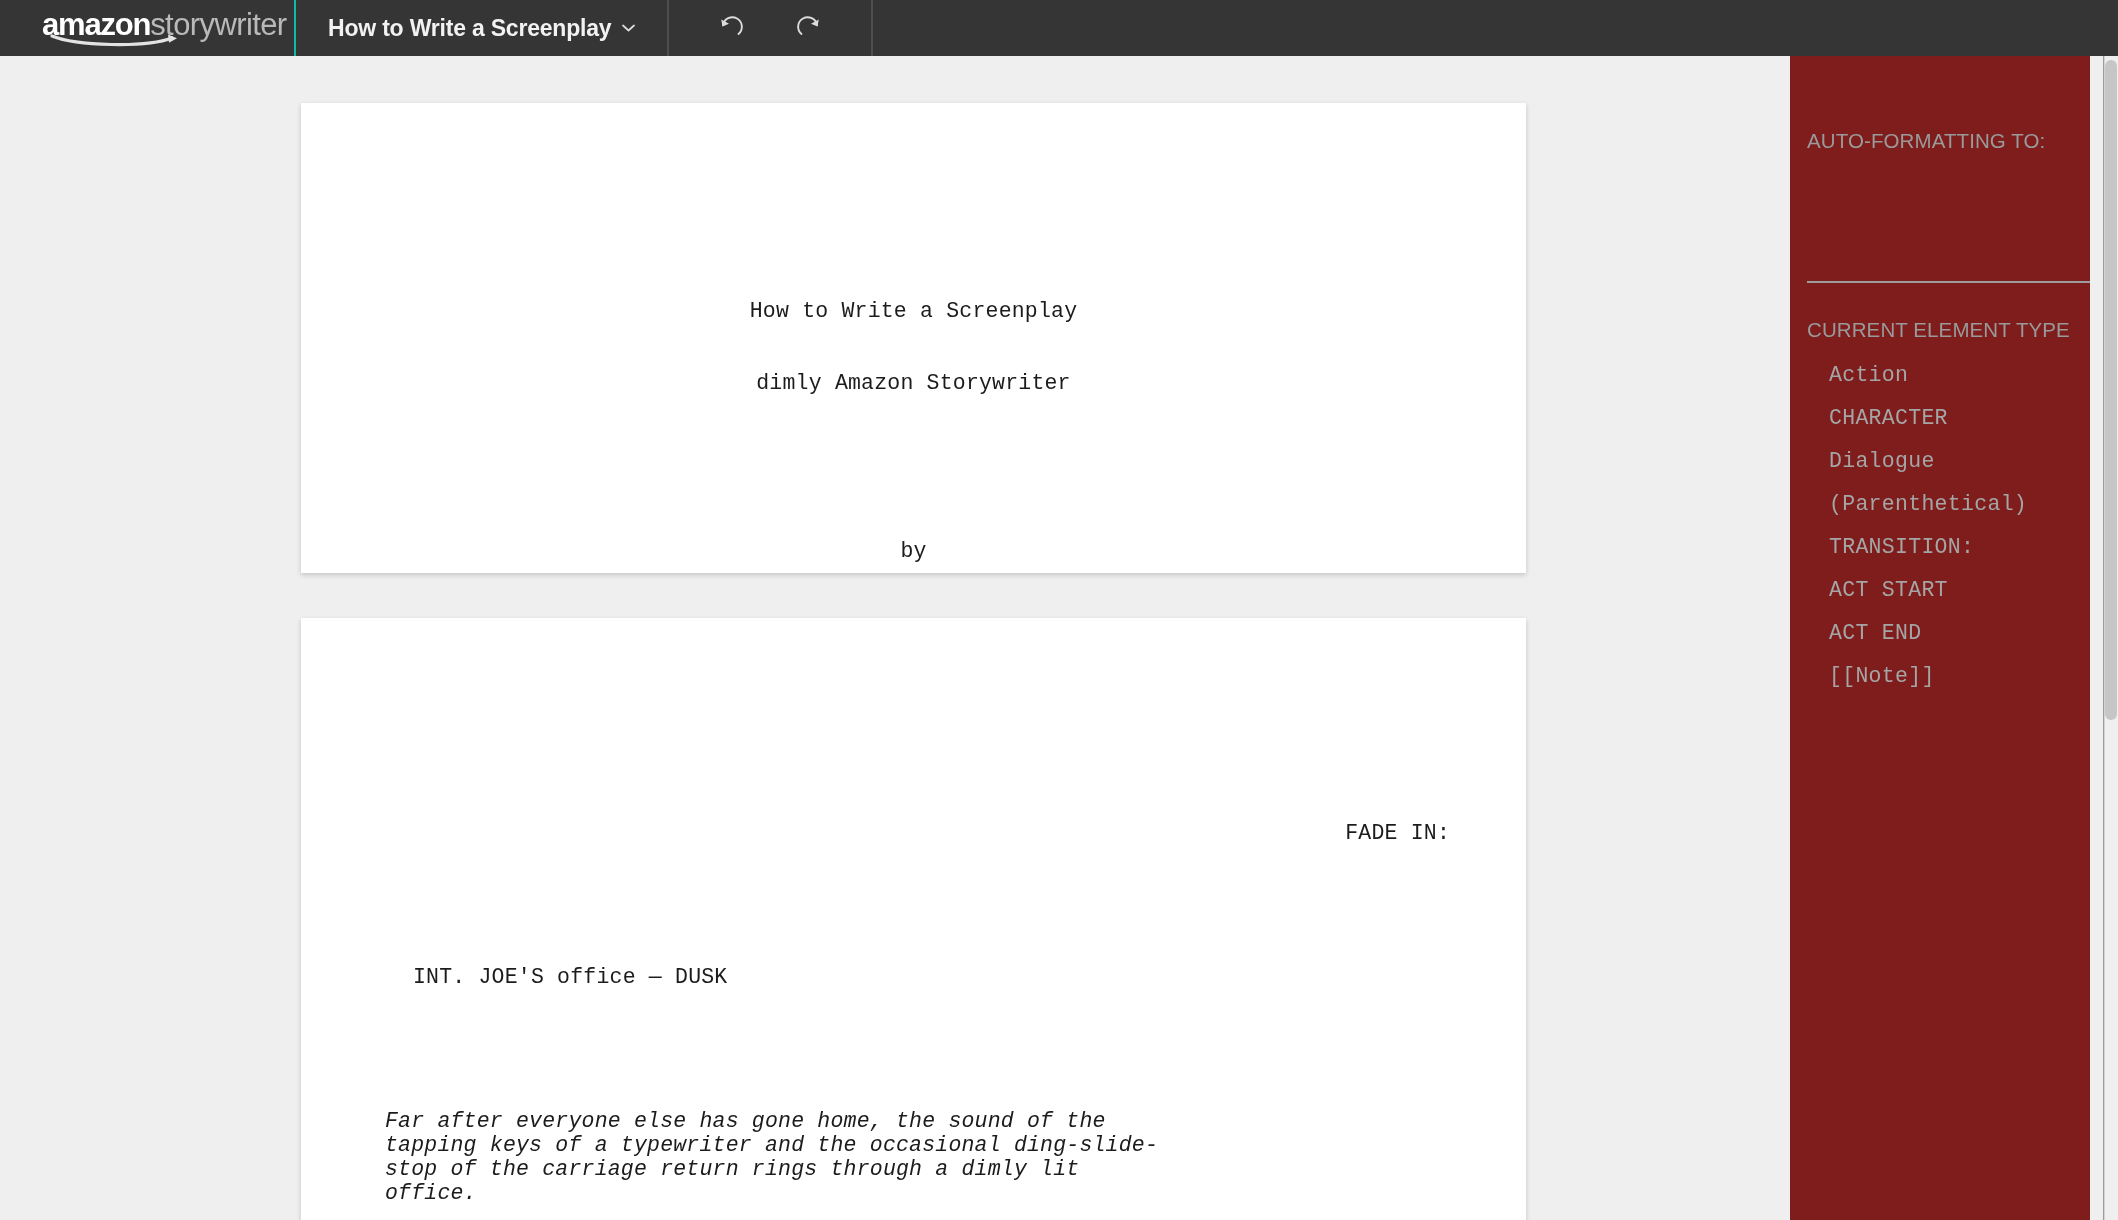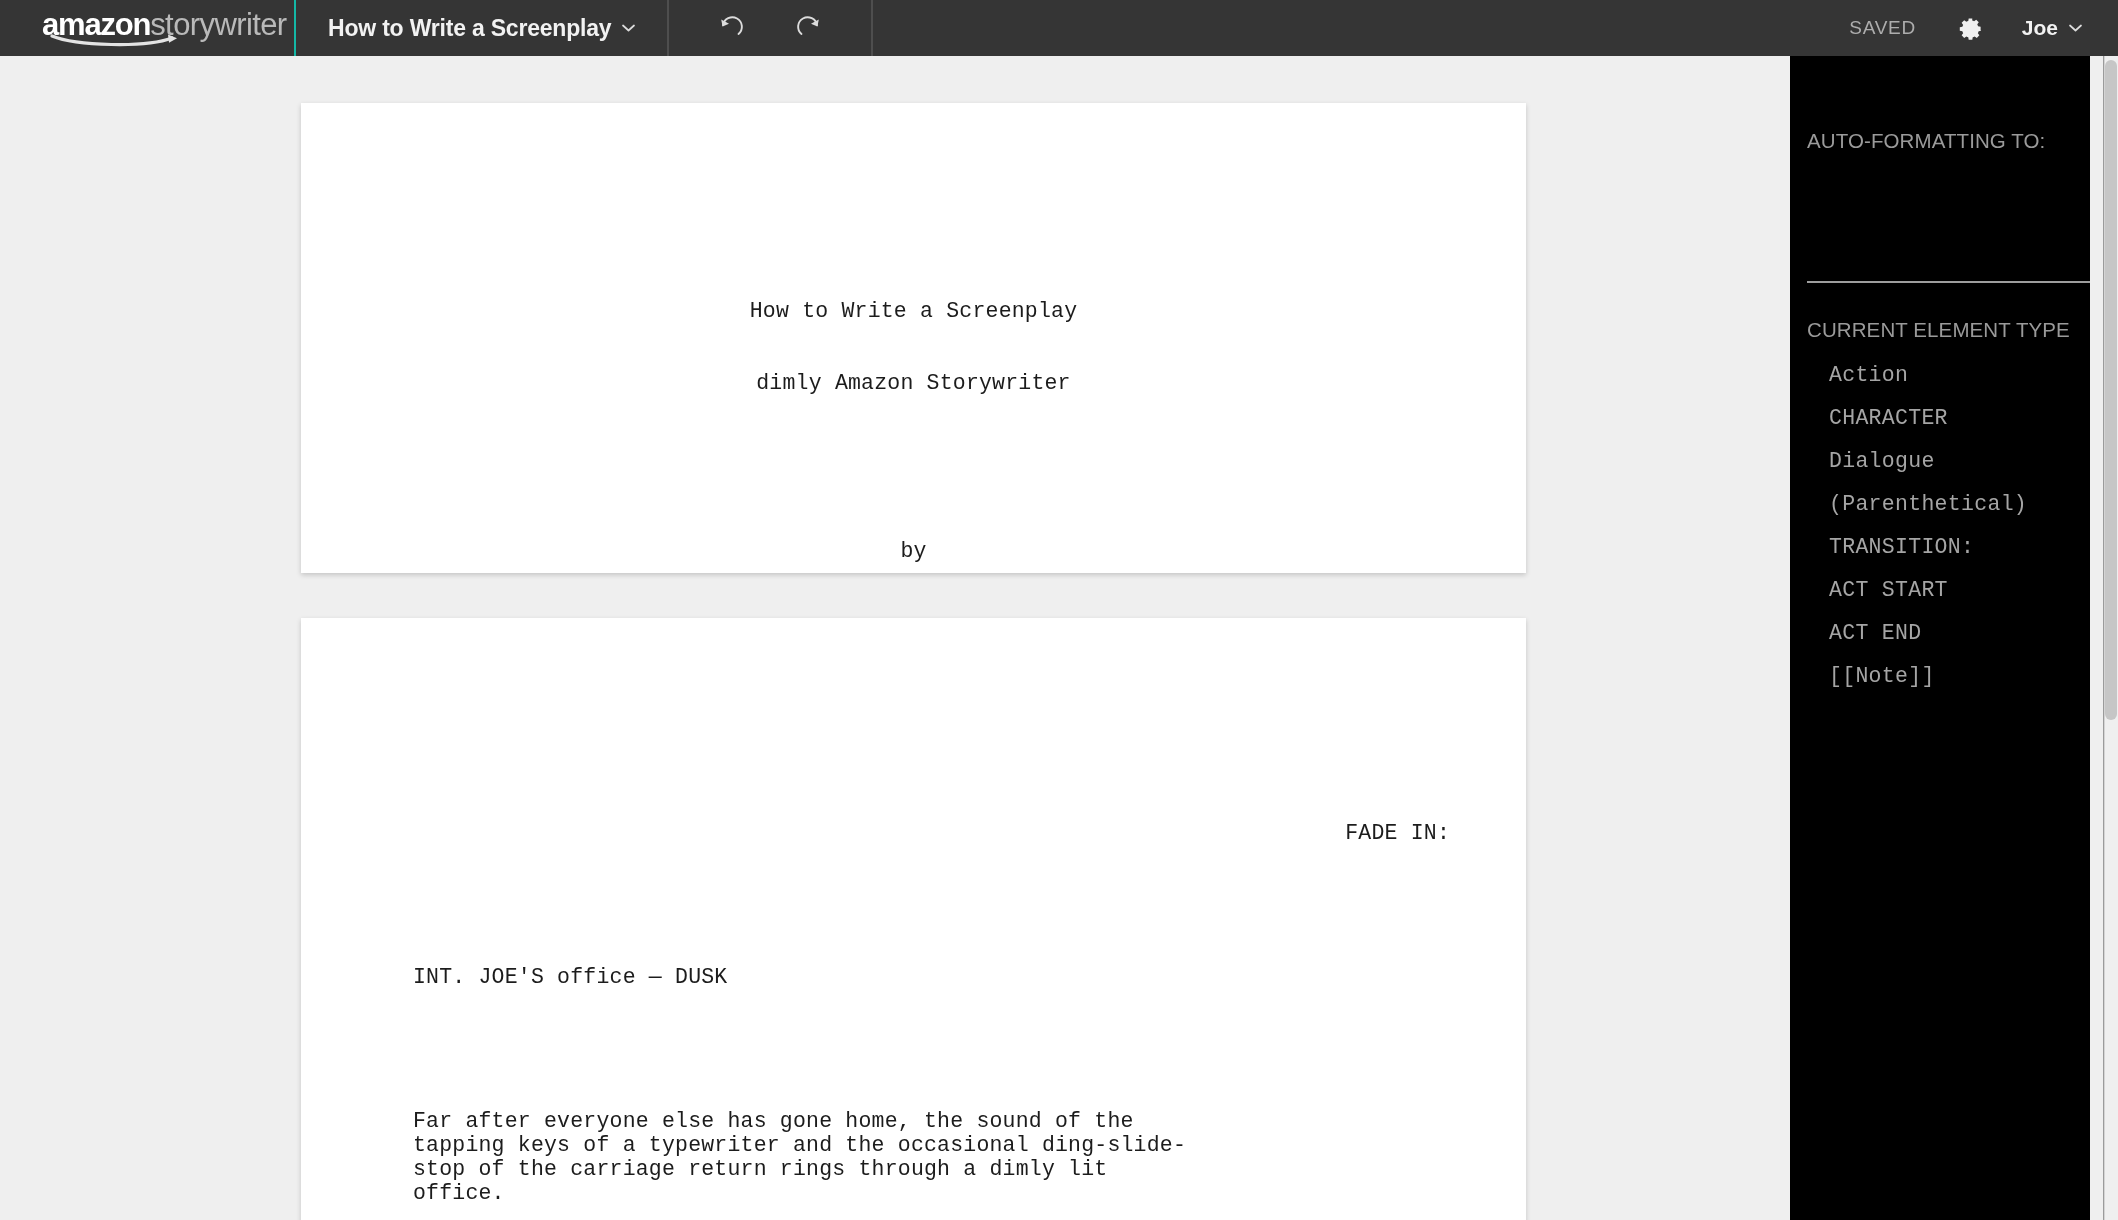--- a/index.html
+++ b/index.html
@@ -156,30 +156,30 @@
     text-align: center;
   }
   .title-block .gap-sm { height: 48px; }
   .title-block .gap-md { height: 42px; }
 
   
   .body-block { padding: 155px 0 0 0; }
   .sp-line { padding-left: 112px; }
   .sp-right { text-align: right; padding-right: 76px; }
   .sp-blank { height: 24px; }
-  .sp-para  { padding-left: 112px; padding-right: 60px; }
+  .sp-para  { padding-left: 84px; padding-right: 60px; font-style: italic; }
 
   
   .sidebar {
     position: absolute;
     top: 56px;
     left: 1790px;
     width: 300px;
     height: 1164px;
-    background: #000000;
+    background: #7f1d1d;
     padding: 0;
   }
   .side-label {
     font-family: "Liberation Sans", sans-serif;
     font-size: 20.5px;
     font-weight: 400;
     color: #9a9a9a;
     letter-spacing: 0.1px;
     white-space: nowrap;
   }
@@ -280,41 +280,20 @@
         <svg width="32" height="32" viewBox="0 0 32 32">
           <path d="M7.5,22 A9.5,9.5 0 1 1 23,13.2" stroke="#dcdcdc" stroke-width="1.9" fill="none" stroke-linecap="round"></path>
           <path d="M24.8,7.6 L23.4,14.4 L17,11.8 Z" fill="#dcdcdc"></path>
         </svg>
       </span>
     </div>
   </div>
 
   <div class="topbar-spacer"></div>
 
-  <div class="topbar-right">
-    <span class="saved-label">SAVED</span>
-
-    <span class="icon-btn gear-btn">
-      <span>
-        <svg width="27" height="27" viewBox="0 0 24 24">
-          <path fill="#f0f0f0" d="M12 8.2a3.8 3.8 0 1 0 0 7.6 3.8 3.8 0 0 0 0-7.6zm0 5.9a2.1 2.1 0 1 1 0-4.2 2.1 2.1 0 0 1 0 4.2z"></path>
-          <path fill="#f0f0f0" d="M21 13.6v-3.2l-2.3-.4a7 7 0 0 0-.7-1.7l1.35-1.9-2.27-2.27-1.9 1.35a7 7 0 0 0-1.7-.7L13.6 3h-3.2l-.4 2.3a7 7 0 0 0-1.7.7L6.4 4.65 4.13 6.92l1.35 1.9a7 7 0 0 0-.7 1.7L2.48 10.9v3.2l2.3.4a7 7 0 0 0 .7 1.7l-1.35 1.9 2.27 2.27 1.9-1.35a7 7 0 0 0 1.7.7l.4 2.3h3.2l.4-2.3a7 7 0 0 0 1.7-.7l1.9 1.35 2.27-2.27-1.35-1.9a7 7 0 0 0 .7-1.7l2.3-.4z"></path>
-        </svg>
-      </span>
-    </span>
-
-    <span class="user-wrap">
-      <span class="user-name">Joe</span>
-      <span class="caret">
-        <svg width="13" height="8" viewBox="0 0 13 8">
-            <path d="M1,1.5 L6.5,6.5 L12,1.5" stroke="#dcdcdc" stroke-width="1.7" fill="none" stroke-linecap="round" stroke-linejoin="round"></path>
-          </svg>
-      </span>
-    </span>
-  </div>
 </div>
 
 <div class="editor-scroll">
 
   <div class="page page-title-sheet">
     <div class="screenplay title-block">
       <div>How to Write a Screenplay</div>
       <div>dimly Amazon Storywriter</div>
       <div class="gap-sm"></div>
       <div>by</div>

